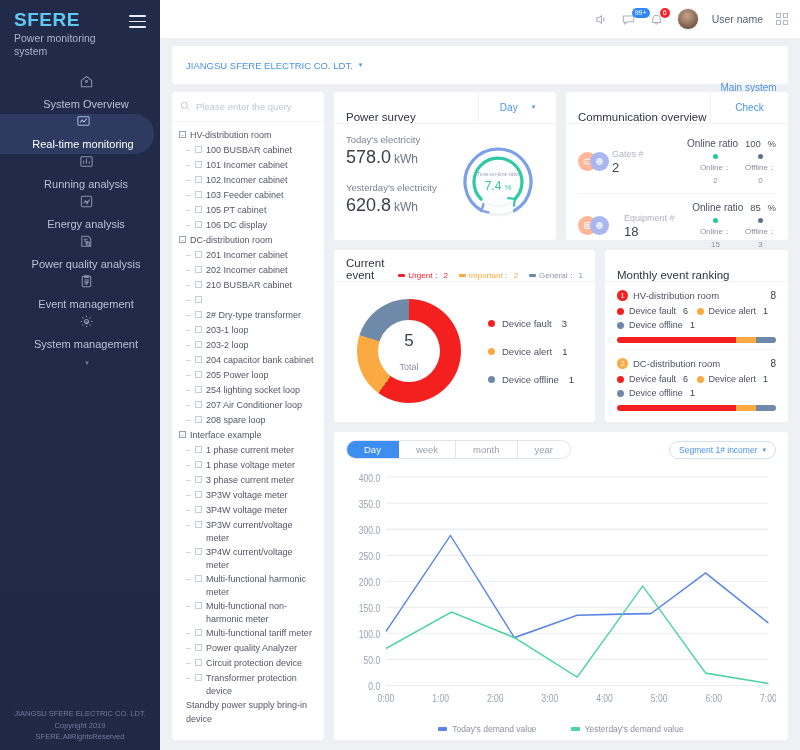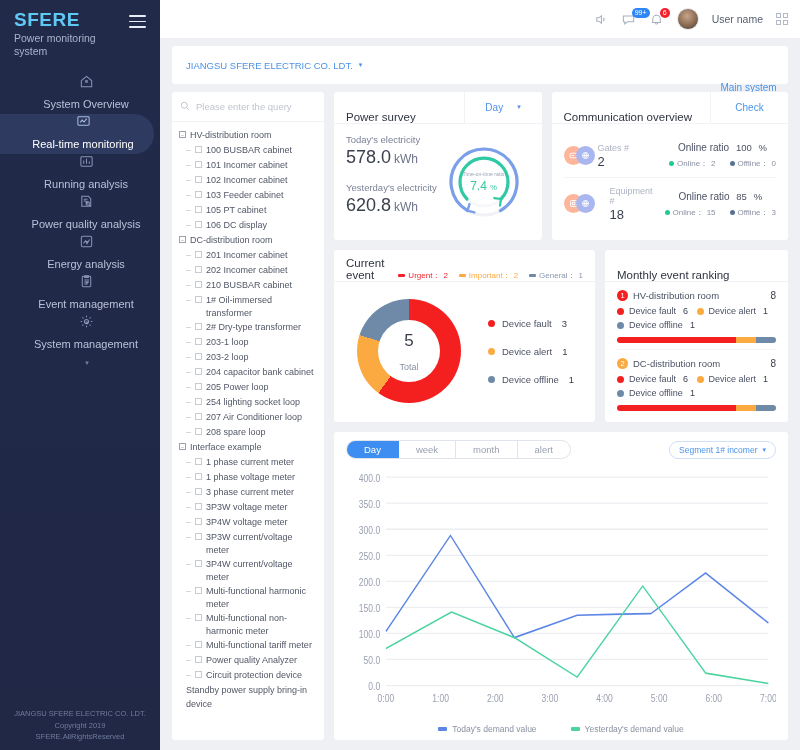--- a/index.html
+++ b/index.html
@@ -142,21 +142,21 @@
   .cic.a { left: 0; background: #ffb59a; }
   .cic.b { left: 12px; background: #a9b6ef; }
   .cic svg { display: block; }
   .comm-mid { flex: 1; }
   .comm-lab { font-size: 9px; color: #aeb4c2; }
   .comm-num { font-size: 13px; color: #3a3f4c; margin-top: 1px; }
   .comm-right { text-align: center; }
   .ratio-line { font-size: 10px; color: #4c5264; }
   .ratio-line .rv { font-size: 9.5px; margin-left: 4px; }
   .dots { display: flex; gap: 14px; justify-content: flex-end; margin-top: 5px; font-size: 8px; color: #8b91a2; }
-  .dots span { display: flex; align-items: center; gap: 3px; }
+  .dots span { display: flex; align-items: center; gap: 3px; flex-direction: column; }
   .dot { width: 5px; height: 5px; border-radius: 50%; }
 
   
   .ev-legend { display: flex; gap: 11px; margin-left: 14px; font-size: 8px; align-items: center; }
   .ev-legend span { display: flex; align-items: center; gap: 3px; }
   .lbar { width: 7px; height: 3px; border-radius: 1px; }
   .ce-body { flex: 1; display: flex; align-items: center; padding: 4px 10px 6px 10px; }
   .donut-wrap { width: 130px; flex: 0 0 130px; display: flex; align-items: center; justify-content: center; position: relative; }
   .donut { width: 104px; height: 104px; border-radius: 50%; position: relative; }
   .donut::after {
@@ -241,37 +241,37 @@
             <rect x="2" y="3" width="12" height="10" rx="1"></rect>
             <path d="M5 10.5V7M8 10.5V5M11 10.5V8"></path>
           </svg>
         </span>
       <span class="nav-label">Running analysis</span>
       <span class="caret">▾</span>
     </div>
     <div class="nav-item">
       <span class="nav-ic">
           <svg viewBox="0 0 16 16" fill="none" stroke="#9aa6c6" stroke-width="1.1">
+            <rect x="2.5" y="2.5" width="11" height="11" rx="1.5"></rect>
+            <path d="M4.8 10l2.2-2.8 2 1.8 2.3-3.2"></path>
+          </svg>
+        </span>
+      <span class="nav-label">Energy analysis</span>
+      <span class="caret">▾</span>
+    </div>
+    <div class="nav-item">
+      <span class="nav-ic">
+          <svg viewBox="0 0 16 16" fill="none" stroke="#9aa6c6" stroke-width="1.1">
             <path d="M3 2.5h7l2.5 2.5v8H3z"></path>
             <path d="M5 5.5h4M5 7.5h3"></path>
             <circle cx="9.3" cy="10.2" r="1.8"></circle>
             <path d="M10.7 11.6L12.3 13"></path>
           </svg>
         </span>
       <span class="nav-label">Power quality analysis</span>
-      <span class="caret">▾</span>
-    </div>
-    <div class="nav-item">
-      <span class="nav-ic">
-          <svg viewBox="0 0 16 16" fill="none" stroke="#9aa6c6" stroke-width="1.1">
-            <rect x="2.5" y="2.5" width="11" height="11" rx="1.5"></rect>
-            <path d="M4.8 10l2.2-2.8 2 1.8 2.3-3.2"></path>
-          </svg>
-        </span>
-      <span class="nav-label">Energy analysis</span>
       <span class="caret">▾</span>
     </div>
     <div class="nav-item">
       <span class="nav-ic">
           <svg viewBox="0 0 16 16" fill="none" stroke="#9aa6c6" stroke-width="1.1">
             <rect x="3.5" y="2.5" width="9" height="11" rx="1"></rect>
             <path d="M6 2h4v1.6H6z"></path>
             <path d="M5.6 6.5h5M5.6 8.6h5M5.6 10.7h3"></path>
           </svg>
         </span>
@@ -396,21 +396,20 @@
             <span class="tlabel">202 Incomer cabinet</span>
           </div>
           <div class="tnode child">
             <span class="tdash"></span>
             <span class="tbox chk"></span>
             <span class="tlabel">210 BUSBAR cabinet</span>
           </div>
           <div class="tnode child">
             <span class="tdash"></span>
             <span class="tbox chk"></span>
-            <span class="tlabel">1# Oil-immersed transformer</span>
           </div>
           <div class="tnode child">
             <span class="tdash"></span>
             <span class="tbox chk"></span>
             <span class="tlabel">2# Dry-type transformer</span>
           </div>
           <div class="tnode child">
             <span class="tdash"></span>
             <span class="tbox chk"></span>
             <span class="tlabel">203-1 loop</span>
@@ -501,20 +500,25 @@
           </div>
           <div class="tnode child">
             <span class="tdash"></span>
             <span class="tbox chk"></span>
             <span class="tlabel">Power quality Analyzer</span>
           </div>
           <div class="tnode child">
             <span class="tdash"></span>
             <span class="tbox chk"></span>
             <span class="tlabel">Circuit protection device</span>
+          </div>
+          <div class="tnode child">
+            <span class="tdash"></span>
+            <span class="tbox chk"></span>
+            <span class="tlabel">Transformer protection device</span>
           </div>
           <div class="tnode child">
             <span class="tlabel">Standby power supply bring-in device</span>
           </div>
         </div>
     </div>
 
     <div class="content">
 
       <div class="row" style="height:148px">
@@ -761,21 +765,21 @@
             </div>
         </div>
       </div>
 
       <div class="card ot-card">
         <div class="ot-tabs-row">
           <div class="seg" id="ot-tabs">
               <div class="on">Day</div>
               <div class="">week</div>
               <div class="">month</div>
-              <div class="">alert</div>
+              <div class="">year</div>
             </div>
           <div class="seg-pick">
             <span>Segment 1# incomer</span>
             <span class="mini-caret">▾</span>
           </div>
         </div>
         <div class="chart-area">
           <svg class="chart-svg" id="trend-svg" viewBox="0 0 452 196" preserveAspectRatio="none">
               <line x1="42" y1="172" x2="444" y2="172" stroke="#eceef2" stroke-width="1"></line>
               <text x="36" y="175.5" text-anchor="end" font-size="9" fill="#9aa1b0" font-family="&quot;Liberation Sans&quot;, sans-serif">0.0</text>

